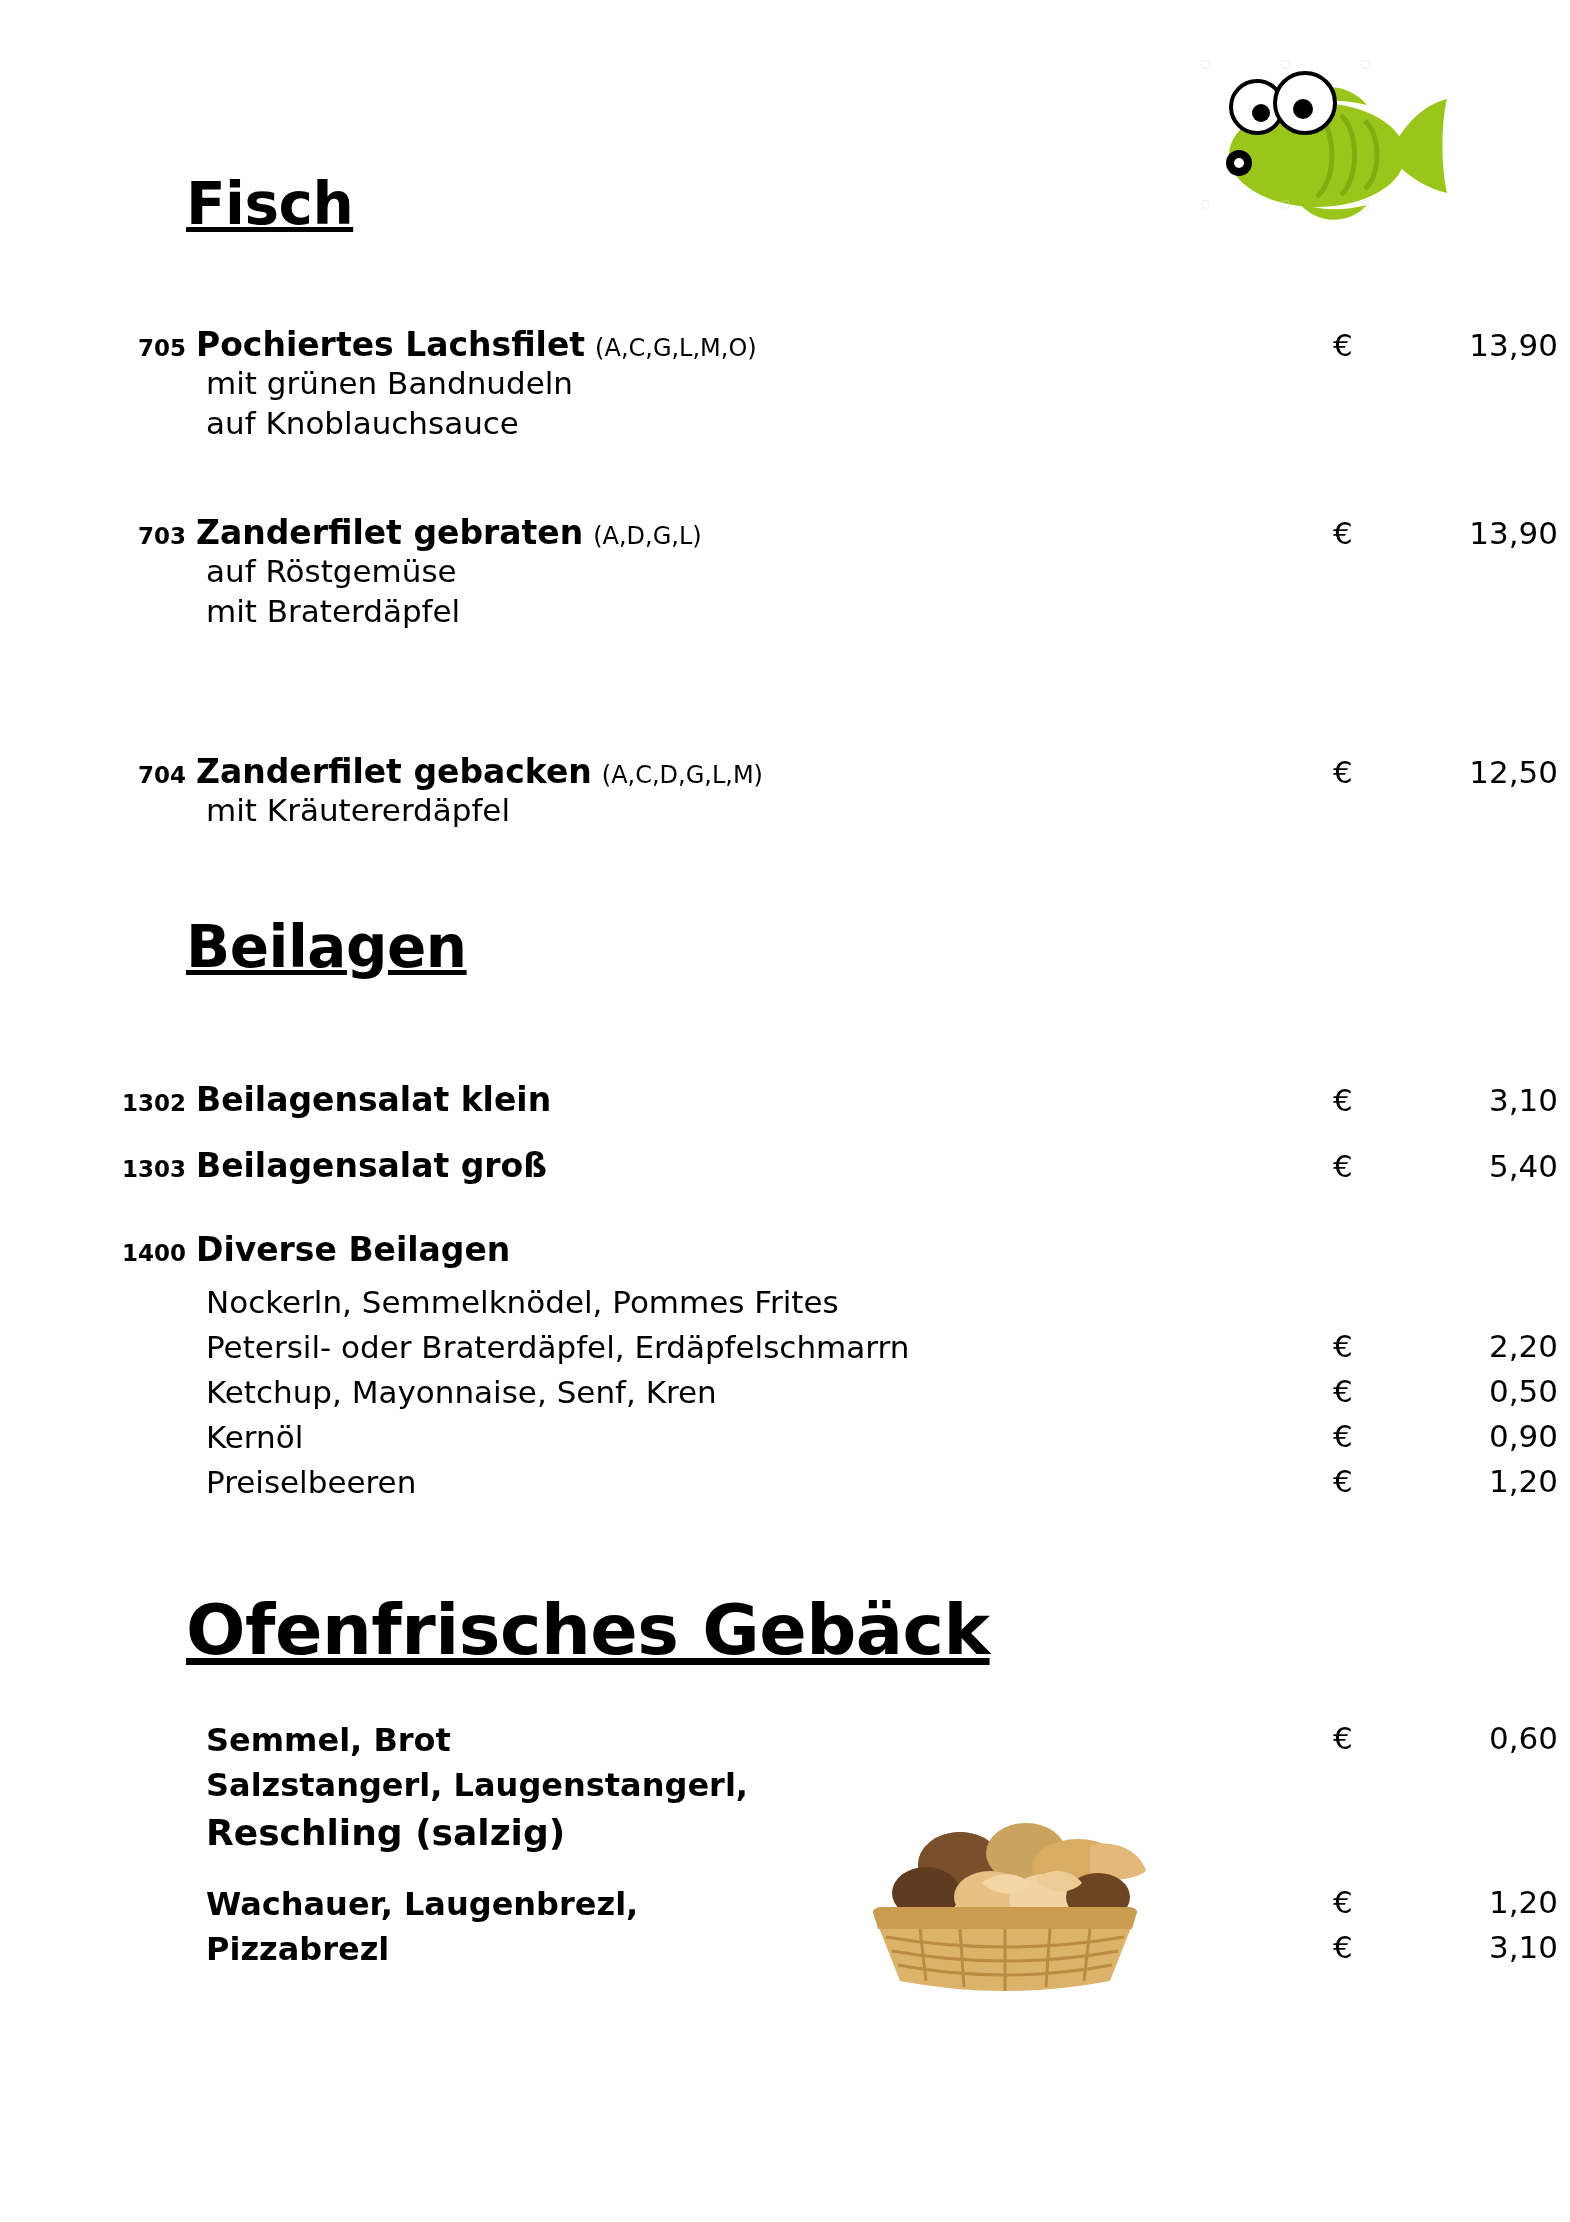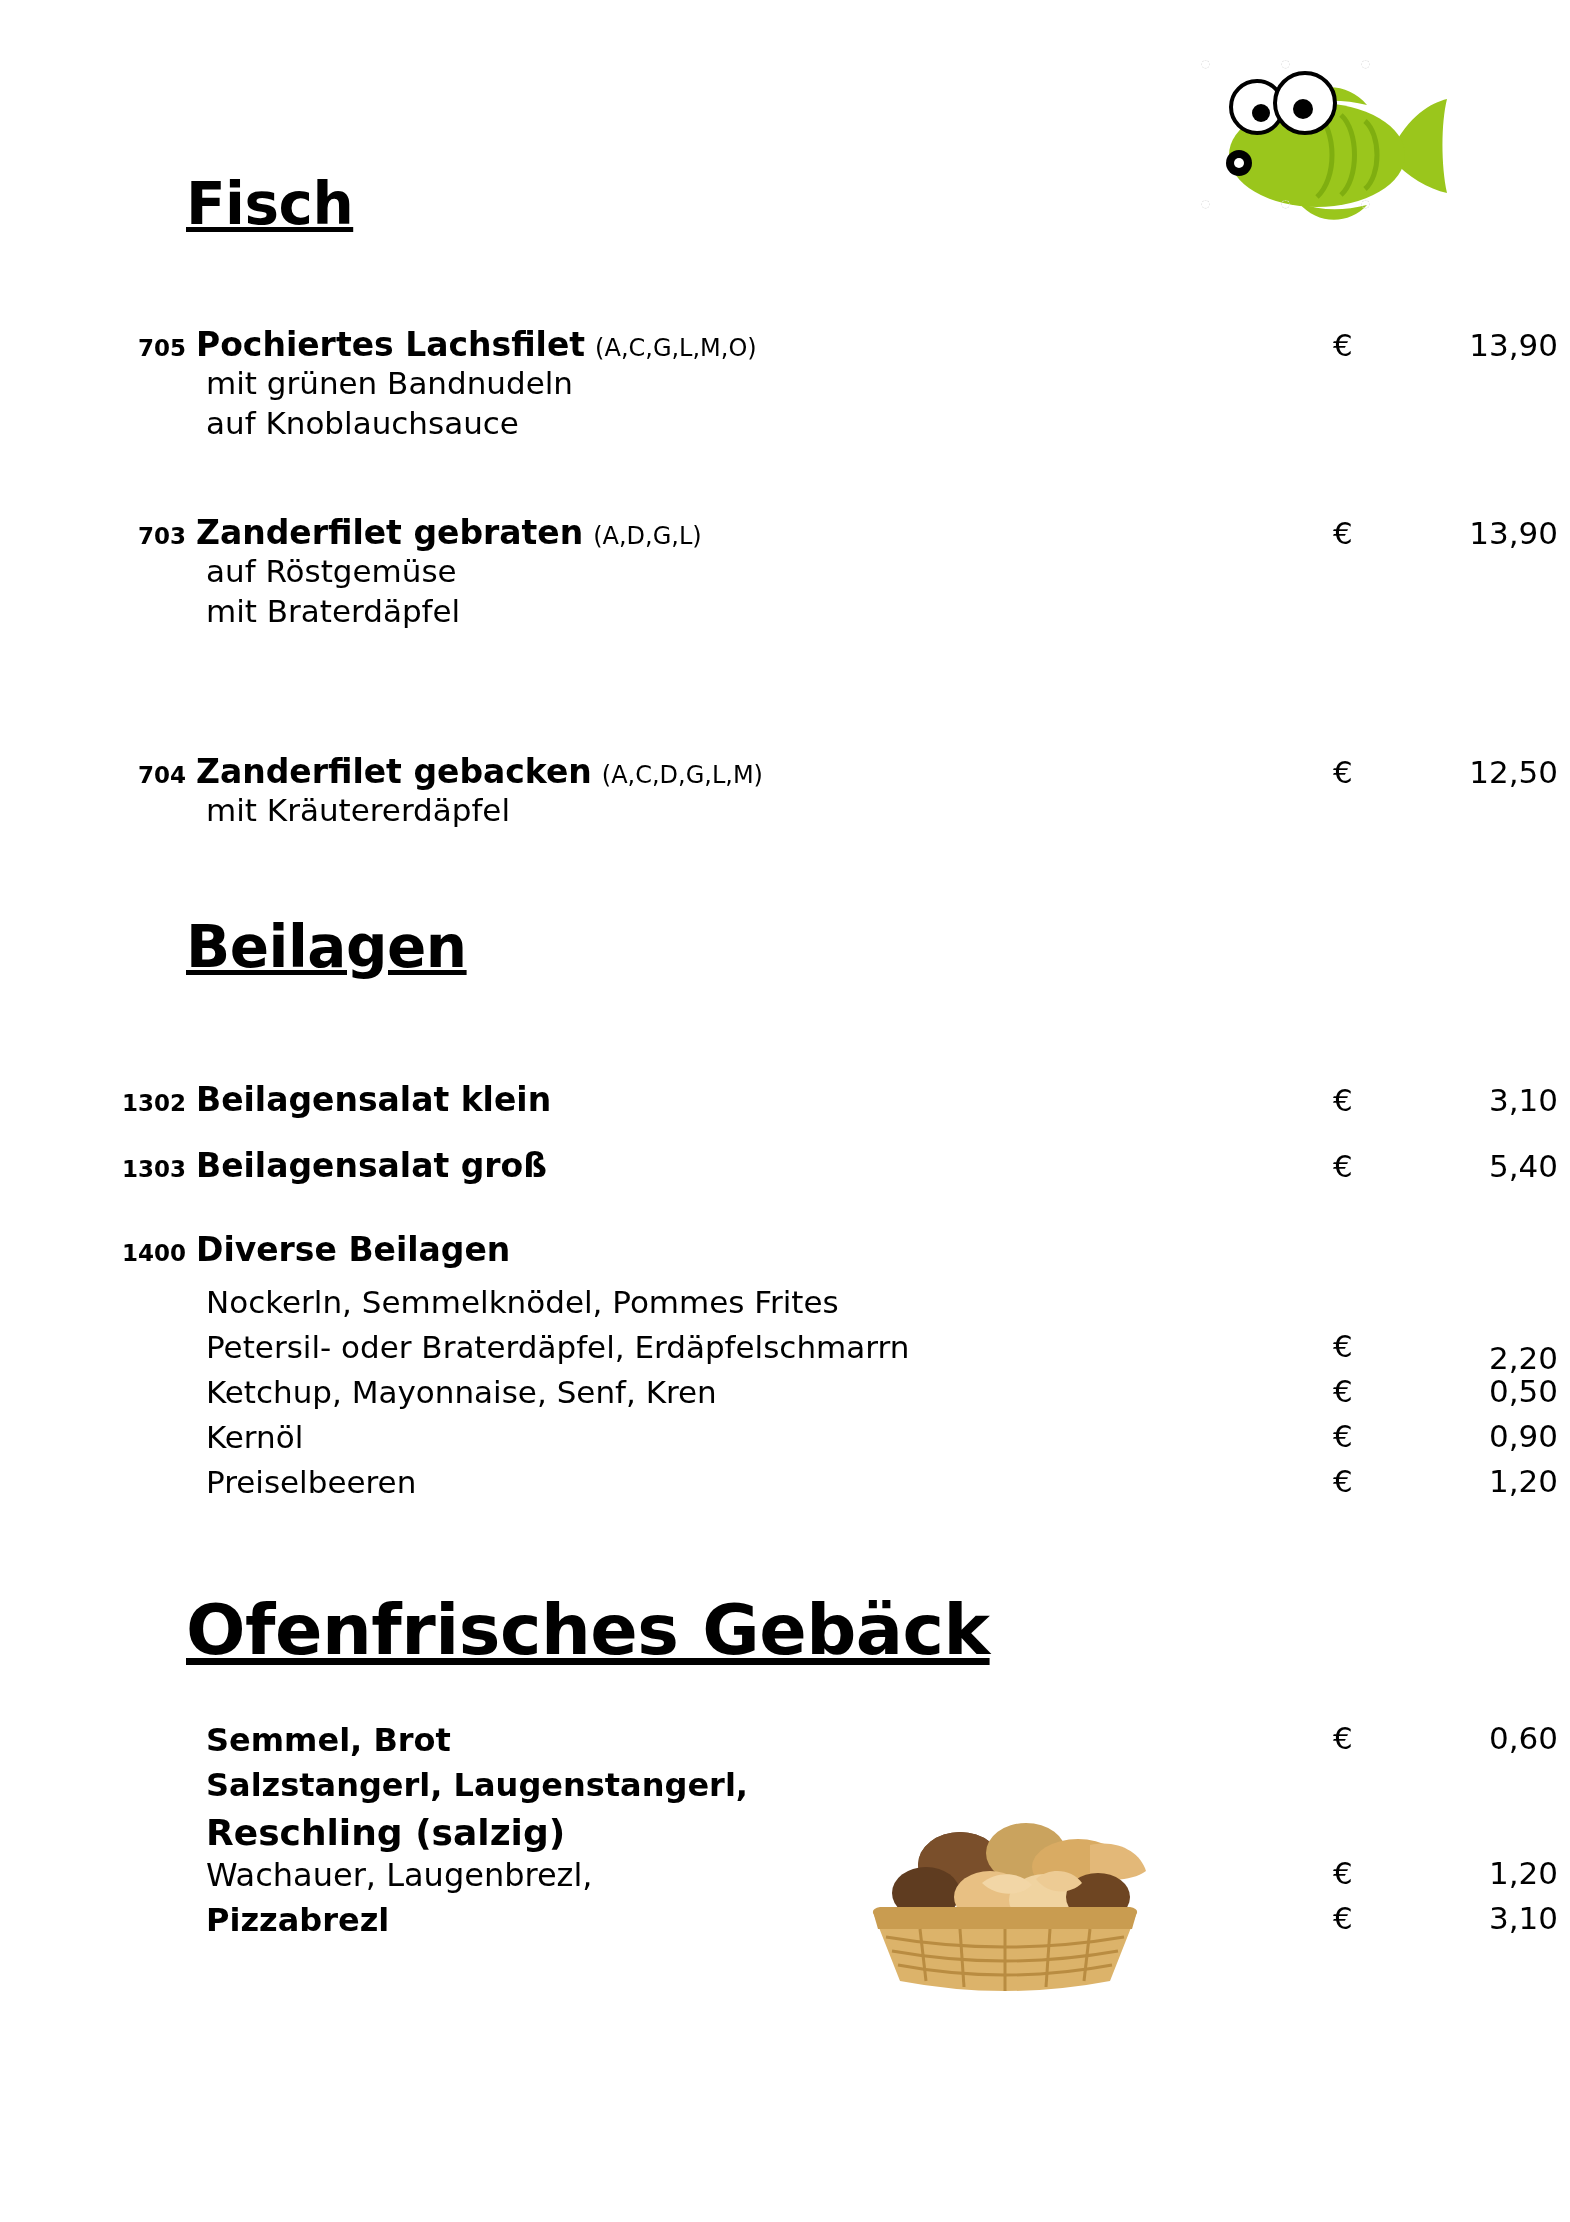--- a/index.html
+++ b/index.html
@@ -207,21 +207,21 @@
 
   <div class="abs" style="left:118px; top:1283px; width:1330px;">
     <div style="position:relative; height:45px;">
       <span class="item-desc" style="display:block;">Nockerln, Semmelknödel, Pommes Frites</span>
       <span class="price-euro" style="top:0;"></span>
       <span class="price-val" style="top:0;"></span>
     </div>
     <div style="position:relative; height:45px;">
       <span class="item-desc" style="display:block;">Petersil- oder Braterdäpfel, Erdäpfelschmarrn</span>
       <span class="price-euro" style="top:0;">€</span>
-      <span class="price-val" style="top:12px;">2,20</span>
+      <span class="price-val" style="top:0;">2,20</span>
     </div>
     <div style="position:relative; height:45px;">
       <span class="item-desc" style="display:block;">Ketchup, Mayonnaise, Senf, Kren</span>
       <span class="price-euro" style="top:0;">€</span>
       <span class="price-val" style="top:0;">0,50</span>
     </div>
     <div style="position:relative; height:45px;">
       <span class="item-desc" style="display:block;">Kernöl</span>
       <span class="price-euro" style="top:0;">€</span>
       <span class="price-val" style="top:0;">0,90</span>
@@ -277,21 +277,21 @@
       <span class="item-desc" style="display:block; font-weight:bold; font-size:32px;">Salzstangerl, Laugenstangerl,</span>
       <span class="price-euro" style="top:0;"></span>
       <span class="price-val" style="top:0;"></span>
     </div>
     <div style="position:relative; height:45px;">
       <span class="item-desc" style="display:block; font-weight:bold; font-size:36px;">Reschling (salzig)</span>
       <span class="price-euro" style="top:0;"></span>
       <span class="price-val" style="top:0;"></span>
     </div>
     <div style="position:relative; height:45px;">
-      <span class="item-desc" style="display:block; font-weight:normal; font-size:32px;">Wachauer, Laugenbrezl,</span>
+      <span class="item-desc" style="display:block; font-weight:bold; font-size:32px;margin-top:29px;">Wachauer, Laugenbrezl,</span>
       <span class="price-euro" style="top:0;">€</span>
       <span class="price-val" style="top:0;">1,20</span>
     </div>
     <div style="position:relative; height:45px;">
       <span class="item-desc" style="display:block; font-weight:bold; font-size:32px;">Pizzabrezl</span>
       <span class="price-euro" style="top:0;">€</span>
       <span class="price-val" style="top:0;">3,10</span>
     </div>
   </div>
 

